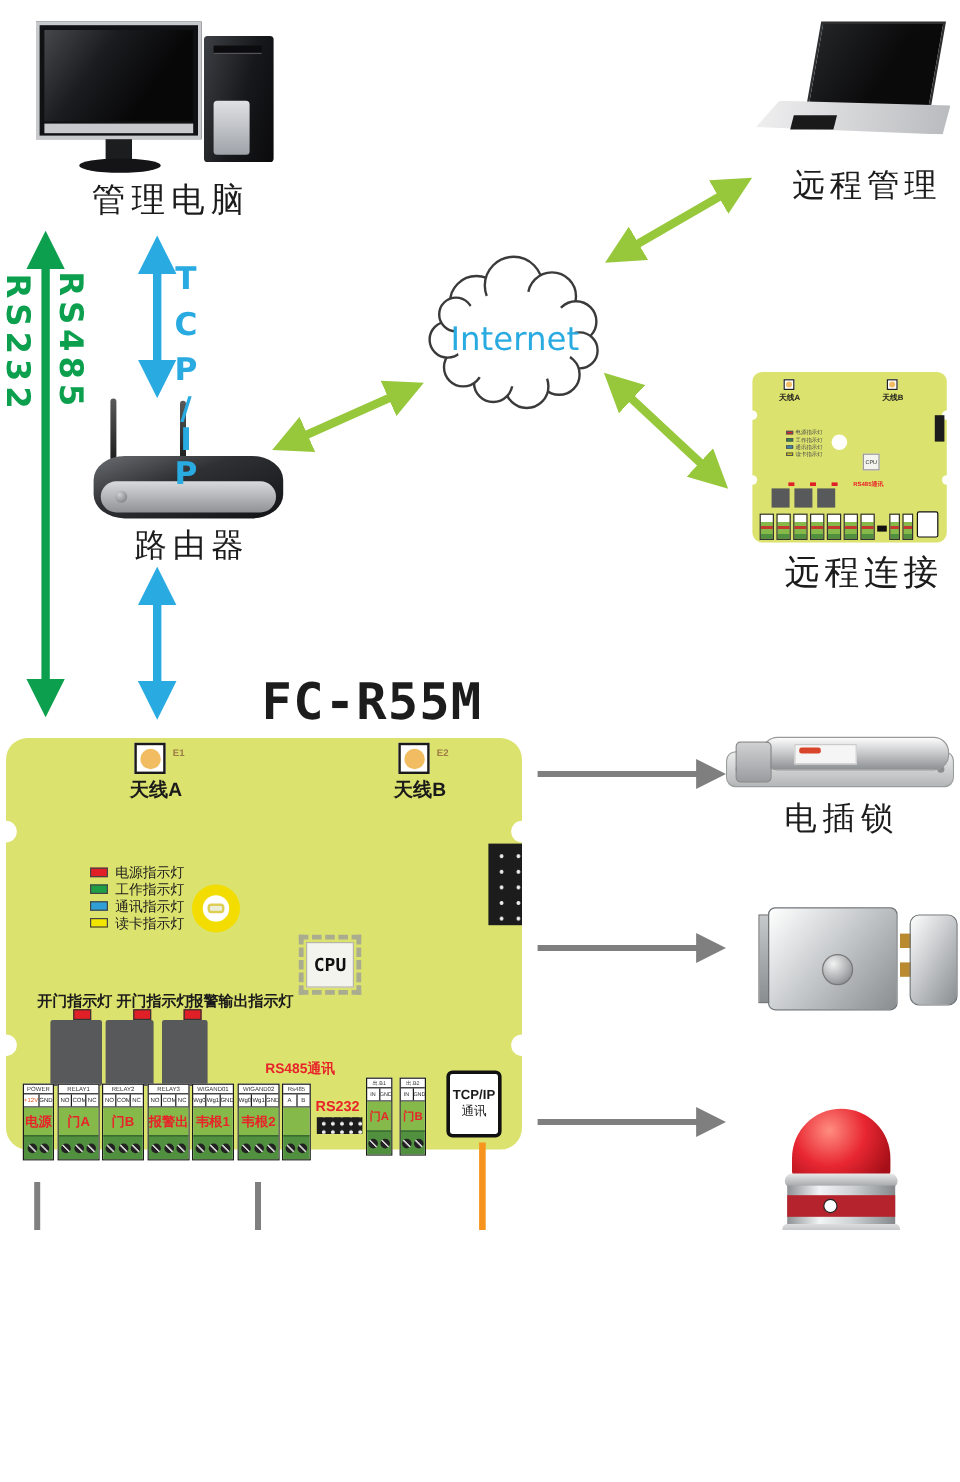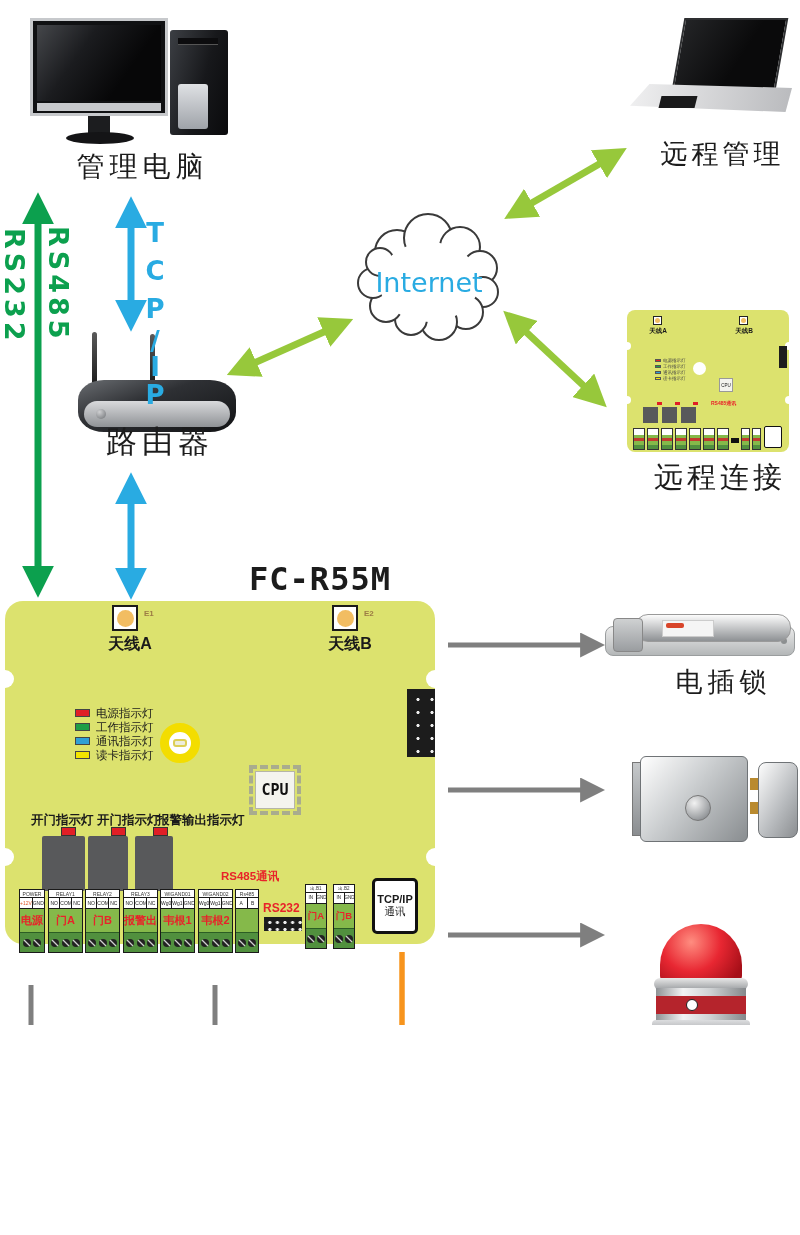--- a/index.html
+++ b/index.html
@@ -7,21 +7,21 @@
   .stage{position:relative;width:800px;height:1025px;background:#fff;overflow:hidden;
          font-family:"Liberation Sans",sans-serif;color:#1a1a1a}
   .abs{position:absolute}
   .lbl{position:absolute;font-weight:500;color:#1c1c1c;text-align:center;white-space:nowrap}
   .mono{font-family:"DejaVu Sans Mono",monospace;font-weight:bold}
   .vtext{position:absolute;transform-origin:0 0;transform:rotate(90deg);
          font:bold 27px "DejaVu Sans",sans-serif;color:#0ca04e;letter-spacing:4px;white-space:nowrap}
   .blueletter{position:absolute;width:30px;text-align:center;font:bold 26px "DejaVu Sans",sans-serif;color:#29abe2}
 
   
-  .board{position:absolute;left:5px;top:601px;width:430px;height:343px;background:#dce26e;border-radius:18px}
+  .board{position:absolute;left:5px;top:615px;width:430px;height:343px;background:#dce26e;border-radius:18px}
   .notch{position:absolute;width:18px;height:18px;border-radius:50%;background:#fff}
   .asq{position:absolute;width:26px;height:26px;background:#fff;border:2px solid #1a1a1a;
        display:flex;align-items:center;justify-content:center}
   .asq i{width:17px;height:17px;border-radius:50%;background:#f2bd62;display:block}
   .etag{position:absolute;font-size:8px;color:#9c7b44;font-weight:bold}
   .antlbl{position:absolute;width:60px;text-align:center;font-size:16px;font-weight:600}
   .pinhdr{position:absolute;background:#1c1c1c;
           background-image:radial-gradient(circle,#eee 1.3px,transparent 1.9px)}
   .ledrow{position:absolute;left:70px;display:flex;align-items:center;gap:6px;height:12px}
   .ledrow .sw{width:15px;height:8px;border:1px solid #444;display:block}
@@ -121,21 +121,21 @@
 
   <div class="shape" style="left:78px;top:332px;width:160px;height:105px">
     <div class="abs" style="left:14px;top:0;width:5px;height:52px;border-radius:3px;background:linear-gradient(#5a5a5a,#1d1d1d)"></div>
     <div class="abs" style="left:72px;top:2px;width:5px;height:50px;border-radius:3px;background:linear-gradient(#5a5a5a,#1d1d1d)"></div>
     <div class="abs" style="left:0;top:48px;width:158px;height:52px;border-radius:26px/20px;background:linear-gradient(160deg,#6a6d71 0%,#2e3034 40%,#121315 100%)">
       <div class="abs" style="left:6px;bottom:5px;width:146px;height:26px;border-radius:14px;background:linear-gradient(#d9dadc,#8f9296)">
         <div class="abs" style="left:12px;top:8px;width:10px;height:10px;border-radius:50%;background:radial-gradient(circle at 35% 30%,#cfd0d2,#6d7074)"></div>
       </div>
     </div>
   </div>
-  <div class="lbl" style="left:95px;top:421px;width:130px;font-size:31px;letter-spacing:5px">路由器</div>
+  <div class="lbl" style="left:95px;top:436px;width:130px;font-size:27px;letter-spacing:5px">路由器</div>
 
   <span class="blueletter" style="left:140px;top:218px">T</span>
   <span class="blueletter" style="left:140px;top:256px">C</span>
   <span class="blueletter" style="left:140px;top:294px">P</span>
   <span class="blueletter" style="left:140px;top:326px">/</span>
   <span class="blueletter" style="left:140px;top:352px">I</span>
   <span class="blueletter" style="left:140px;top:380px">P</span>
 
   <span class="vtext" style="left:74px;top:226px">RS485</span>
   <span class="vtext" style="left:30px;top:228px">RS232</span>
@@ -186,21 +186,21 @@
     <div class="mtb" style="left:62px"></div>
     <div class="mtb" style="left:76px"></div>
     <div class="mtb" style="left:90px"></div>
     <div class="abs" style="left:104px;top:128px;width:8px;height:5px;background:#111"></div>
     <div class="mtb" style="left:114px;width:9px"></div>
     <div class="mtb" style="left:125px;width:9px"></div>
     <div class="mtcp"></div>
   </div>
   <div class="lbl" style="left:635px;top:458px;width:170px;font-size:29px;letter-spacing:4px">远程连接</div>
 
-  <div class="lbl mono" style="left:230px;top:560px;width:180px;font-size:32px;letter-spacing:1px">FC-R55M</div>
+  <div class="lbl mono" style="left:218px;top:560px;width:180px;font-size:42px;letter-spacing:1px">FC-R55M</div>
 
   <div class="board">
     <div class="notch" style="left:-9px;top:69px"></div>
     <div class="notch" style="left:-9px;top:247px"></div>
     <div class="notch" style="right:-9px;top:69px"></div>
     <div class="notch" style="right:-9px;top:247px"></div>
 
     <div class="asq" style="left:107px;top:4px">
         <i></i>
       </div>
@@ -386,21 +386,21 @@
       <div class="abs" style="left:7px;top:11px;width:6px;height:6px;border-radius:50%;background:#8c8f90"></div>
       <div class="abs" style="right:7px;top:11px;width:6px;height:6px;border-radius:50%;background:#8c8f90"></div>
     </div>
     <div class="abs" style="left:30px;top:6px;width:156px;height:28px;border-radius:13px;background:linear-gradient(#fcfcfc,#8e9194);border:1px solid #9a9a9a">
       <div class="abs" style="left:26px;top:5px;width:52px;height:17px;background:#f5f5f5;border:1px solid #ccc">
         <div class="abs" style="left:3px;top:2px;width:18px;height:5px;background:#d8452a;border-radius:2px"></div>
       </div>
     </div>
     <div class="abs" style="left:8px;top:10px;width:30px;height:34px;border-radius:4px;background:linear-gradient(#cfd1d2,#9a9da0);border:1px solid #888"></div>
   </div>
-  <div class="lbl" style="left:646px;top:664px;width:155px;font-size:27px;letter-spacing:5px">电插锁</div>
+  <div class="lbl" style="left:624px;top:664px;width:155px;font-size:27px;letter-spacing:5px">电插锁</div>
 
   <div class="shape" style="left:632px;top:750px;width:165px;height:95px">
     <div class="abs" style="left:0;top:12px;width:14px;height:74px;background:linear-gradient(#c6c9cb,#8a8d90);border:1px solid #777"></div>
     <div class="abs" style="left:8px;top:6px;width:108px;height:86px;border-radius:6px;border:1px solid #6f7376;background:linear-gradient(130deg,#ffffff 0%,#c9ccce 45%,#898d90 100%)">
       <div class="abs" style="left:44px;top:38px;width:26px;height:26px;border-radius:50%;border:1px solid #777;background:radial-gradient(circle at 35% 30%,#f2f2f2,#9a9da0 70%,#6f7276)"></div>
     </div>
     <div class="abs" style="left:118px;top:28px;width:10px;height:12px;background:#b98a2f"></div>
     <div class="abs" style="left:118px;top:52px;width:10px;height:12px;background:#b98a2f"></div>
     <div class="abs" style="left:126px;top:12px;width:40px;height:76px;border-radius:8px;border:1px solid #6f7376;background:linear-gradient(120deg,#fdfdfd,#b7babd 60%,#8b8e91)"></div>
   </div>

